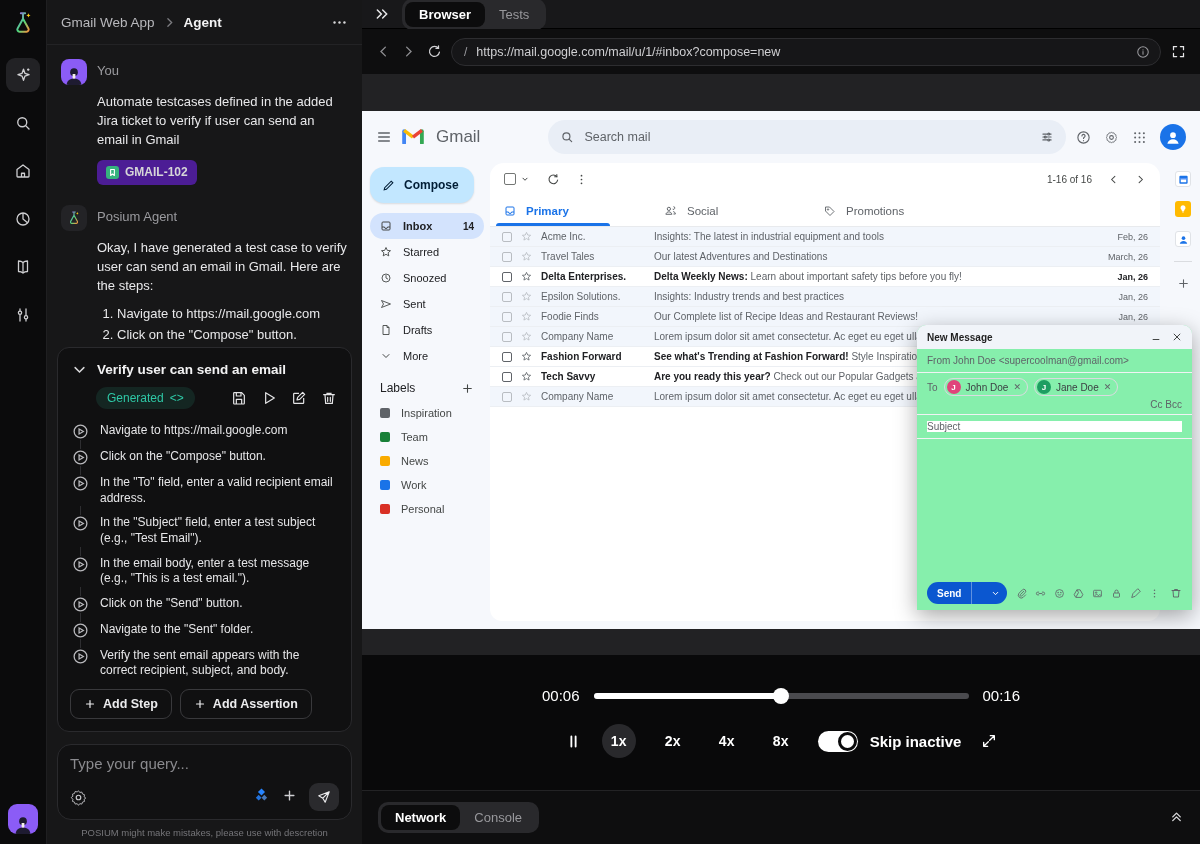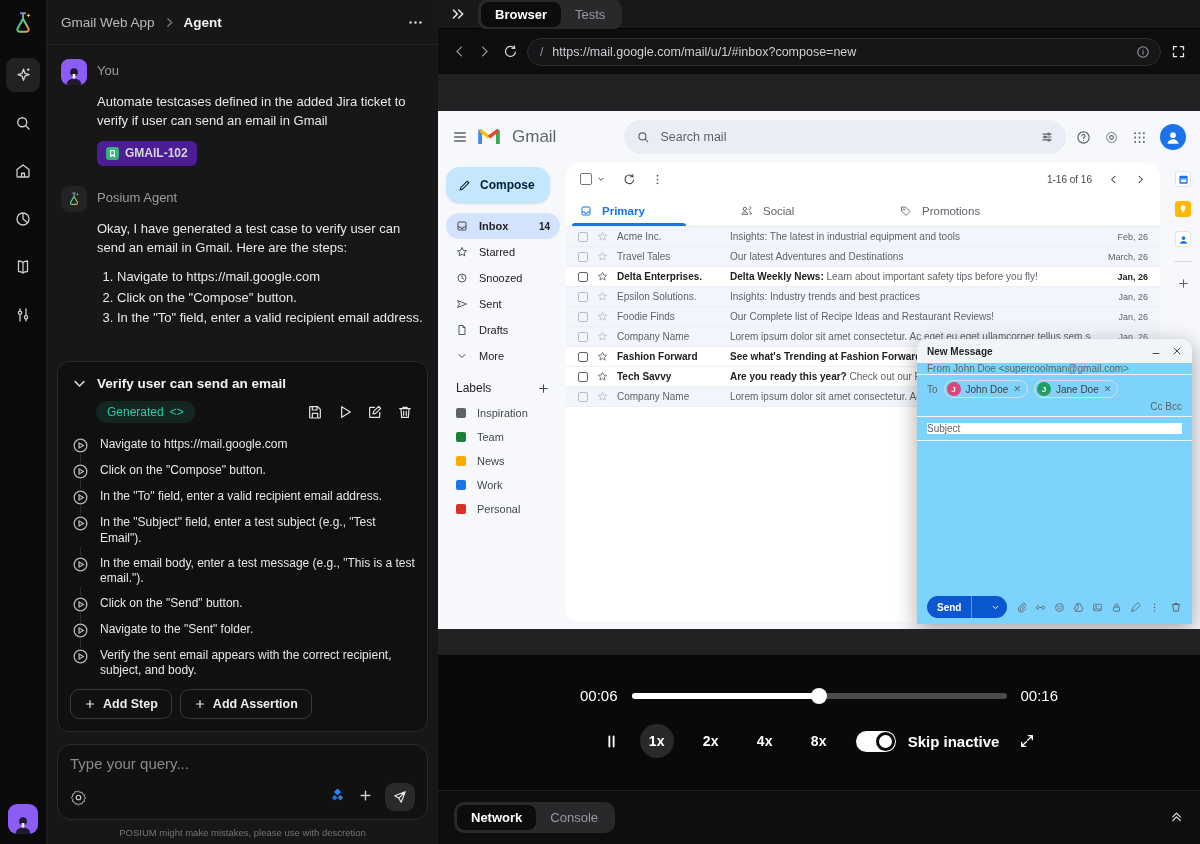--- a/index.html
+++ b/index.html
@@ -12,21 +12,21 @@
     padding:10px 0; flex-shrink:0; }
   .rail .logo { width:26px; height:26px; margin-bottom:22px; }
   .rail-icons { display:flex; flex-direction:column; gap:14px; align-items:center; flex:1; }
   .rail-btn { width:34px; height:34px; display:flex; align-items:center; justify-content:center;
     border-radius:9px; color:#cfcfd2; }
   .rail-btn.active { background:#222225; }
   .rail-avatar { width:30px; height:30px; border-radius:9px; background:#8b5cf6; overflow:hidden;
     display:flex; align-items:flex-end; justify-content:center; }
 
   
-  .chat { width:392px; background:#171718; border-left:1px solid #1f1f21; display:flex;
+  .chat { width:316px; background:#171718; border-left:1px solid #1f1f21; display:flex;
     flex-direction:column; flex-shrink:0; }
   .chat-header { height:45px; display:flex; align-items:center; padding:0 14px; gap:8px;
     border-bottom:1px solid #232325; flex-shrink:0; }
   .crumb-project { color:#b9b9bd; font-size:13.5px; }
   .crumb-sep { color:#7c7c80; display:flex; }
   .crumb-current { color:#f2f2f3; font-size:13.5px; font-weight:700; }
   .chat-menu { margin-left:auto; color:#d8d8da; display:flex; }
 
   .messages { flex:1; overflow:hidden; padding:14px 14px 0 14px; }
   .msg { display:grid; grid-template-columns:26px 1fr; column-gap:10px; margin-bottom:20px; }
@@ -162,27 +162,27 @@
   .row.unread .rdate { color:#202124; font-weight:700; }
 
   .gm-rail { width:34px; flex-shrink:0; display:flex; flex-direction:column; align-items:center;
     padding-top:8px; gap:14px; }
   .rail-sq { width:16px; height:16px; border-radius:3px; display:flex; align-items:center;
     justify-content:center; }
   .gm-rail .sep { width:18px; height:1px; background:#dadce0; }
   .gm-rail .plus { color:#5f6368; font-size:15px; }
 
   
-  .compose { position:absolute; right:8px; top:228px; width:275px; height:285px; background:#7dd3fc;
+  .compose { position:absolute; right:8px; top:214px; width:275px; height:285px; background:#86efac;
     border-radius:9px 9px 0 0; box-shadow:0 6px 22px rgba(0,0,0,.35); display:flex;
     flex-direction:column; font-size:10px; }
   .cw-head { height:24px; background:#f1f4f9; border-radius:9px 9px 0 0; display:flex;
     align-items:center; padding:0 10px; color:#1f1f1f; font-weight:600; }
   .cw-hbtns { margin-left:auto; display:flex; gap:11px; color:#444746; align-items:center; }
-  .cw-from { padding:0 10px; color:#5f6368; border-bottom:1px solid #f1f3f4; }
+  .cw-from { padding:6px 10px; color:#5f6368; border-bottom:1px solid #f1f3f4; }
   .cw-to { padding:5px 10px 2px 10px; display:flex; align-items:center; gap:6px; color:#5f6368; }
   .chip { display:inline-flex; align-items:center; gap:5px; border:1px solid #dadce0;
     border-radius:999px; padding:1px 6px 1px 2px; color:#3c4043; }
   .chip-av { width:14px; height:14px; border-radius:50%; color:#fff; font-size:8px; font-weight:700;
     display:flex; align-items:center; justify-content:center; }
   .chip .x { color:#5f6368; font-size:9px; }
   .cw-ccbcc { text-align:right; padding:1px 10px 4px 10px; color:#5f6368;
     border-bottom:1px solid #f1f3f4; }
   .cw-subject { padding:6px 10px; border-bottom:1px solid #f1f3f4; }
   .cw-subject input { width:100%; border:none; outline:none; font-size:10px; color:#202124;

